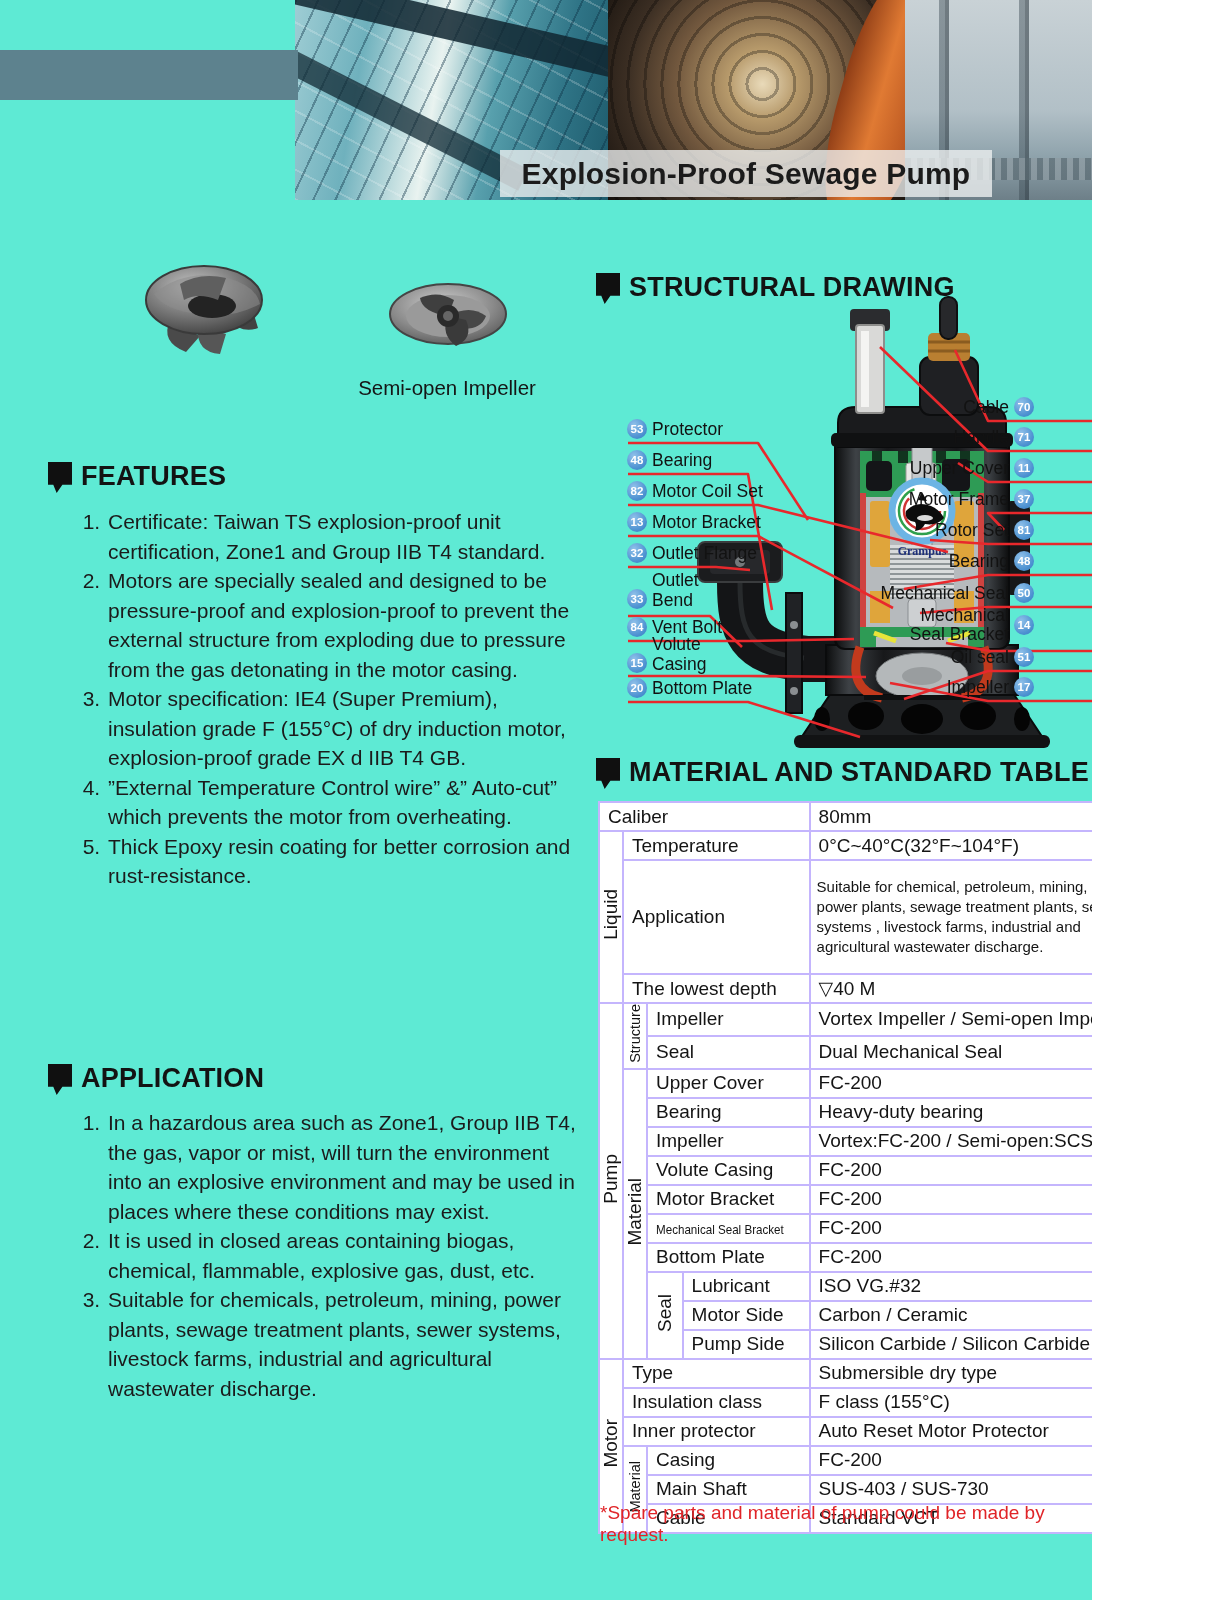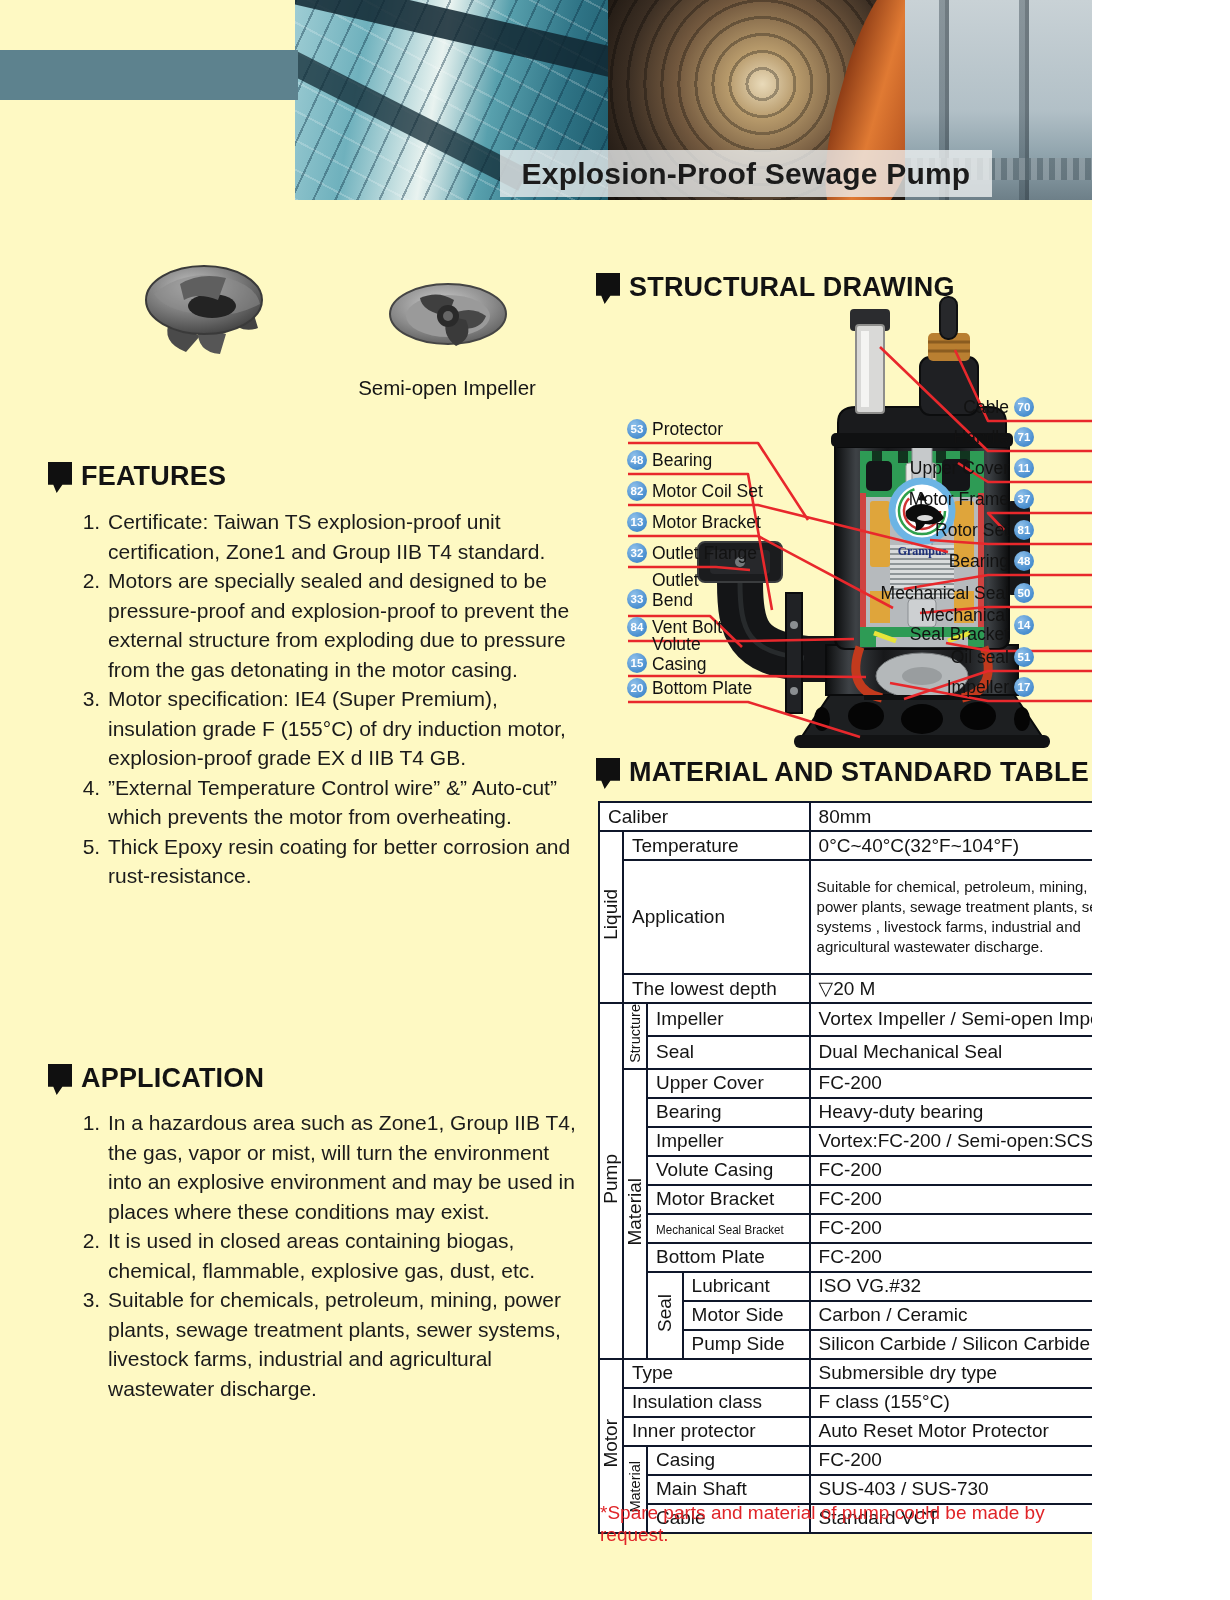--- a/index.html
+++ b/index.html
@@ -1,18 +1,18 @@
 <!DOCTYPE html>
 <html><head>
 <meta charset="utf-8">
 <style>
   * { box-sizing: border-box; margin: 0; padding: 0; }
   html,body { background:#ffffff; }
   body { font-family: "Liberation Sans", sans-serif; color:#1a1a1a; }
-  .page { position:relative; width:1092px; height:1600px; background:#fef9c3; overflow:hidden; }
+  .page { position:relative; width:1092px; height:1600px; background:#5eead4; overflow:hidden; }
 
   
   .accent-bar { position:absolute; left:0; top:50px; width:298px; height:50px; background:#5d828e; z-index:3; }
   .photos { position:absolute; left:295px; top:0; width:915px; height:200px; display:flex; z-index:1; }
   .photo { position:relative; height:200px; overflow:hidden; }
   .photo1 { width:313px;
     background:
       repeating-linear-gradient(115deg, rgba(10,45,65,0.38) 0 2px, transparent 2px 20px),
       repeating-linear-gradient(28deg, rgba(255,255,255,0.20) 0 2px, transparent 2px 26px),
       linear-gradient(100deg,#9fcdd4 0%,#6fb1bd 22%,#e9f3f0 45%,#58a0ad 62%,#2f7486 82%,#1d5a6b 100%);
@@ -69,21 +69,21 @@
   .bubble { width:20px; height:20px; border-radius:50%; flex:none;
       background:radial-gradient(circle at 35% 30%, #90c1ea, #4a8fd0 68%, #3d7fbe);
       color:#fff; font-size:11.5px; font-weight:bold; display:flex; align-items:center; justify-content:center; }
   .callout.two .bubble { margin-bottom:1px; }
   .w-outlet { width:62px; }
   .w-volute { width:68px; }
 
   
   .mtable { position:absolute; left:598px; top:801px; border-collapse:collapse; table-layout:fixed;
       font-size:19px; color:#141414; z-index:5; background:#fff; }
-  .mtable td { border:2px solid #0f172a; height:29px; padding:0 4px 0 8px; overflow:hidden; white-space:nowrap;margin-top:12px; }
+  .mtable td { border:2px solid #c4b5fd; height:29px; padding:0 4px 0 8px; overflow:hidden; white-space:nowrap;margin-top:12px; }
   .mtable td.vert { padding:0; text-align:center; vertical-align:middle; }
   .mtable td.vert span { writing-mode:vertical-rl; transform:rotate(180deg); display:inline-block; font-size:19px; }
   .mtable td.vert.small span { font-size:14.5px; }
   .mtable td.app { white-space:normal; font-size:15px; line-height:20px; padding:16px 6px; height:88px; }
   .mtable td.bold { font-weight:normal; }
   .condensed { font-size:13.5px; display:inline-block; transform:scaleX(0.86); transform-origin:left center; white-space:nowrap; }
 
   .footnote { position:absolute; left:600px; top:1502px; font-size:19px; color:#e02428; z-index:5; }
 </style>
 </head>
@@ -371,21 +371,21 @@
       <td rowspan="3" class="vert"><span>Liquid</span></td>
       <td colspan="3">Temperature</td>
       <td>0°C~40°C(32°F~104°F)</td>
     </tr>
     <tr>
       <td colspan="3">Application</td>
       <td class="app">Suitable for chemical, petroleum, mining, power plants, sewage treatment plants, sewer systems , livestock farms, industrial and agricultural wastewater discharge.</td>
     </tr>
     <tr>
       <td colspan="3">The lowest depth</td>
-      <td>▽20 M</td>
+      <td>▽40 M</td>
     </tr>
     <tr>
       <td rowspan="12" class="vert"><span>Pump</span></td>
       <td rowspan="2" class="vert small"><span>Structure</span></td>
       <td colspan="2">Impeller</td>
       <td>Vortex Impeller / Semi-open Impeller</td>
     </tr>
     <tr>
       <td colspan="2">Seal</td>
       <td>Dual Mechanical Seal</td>

